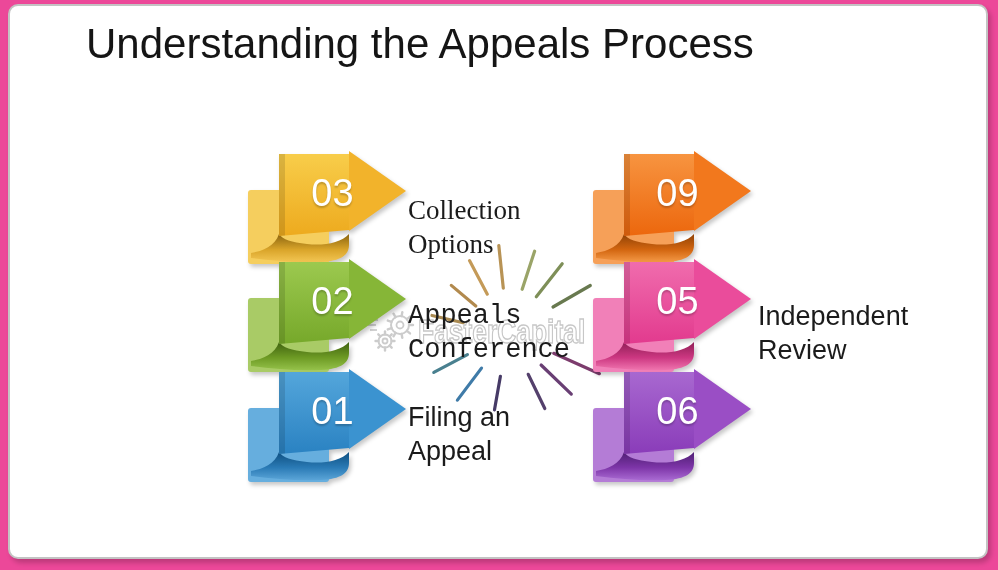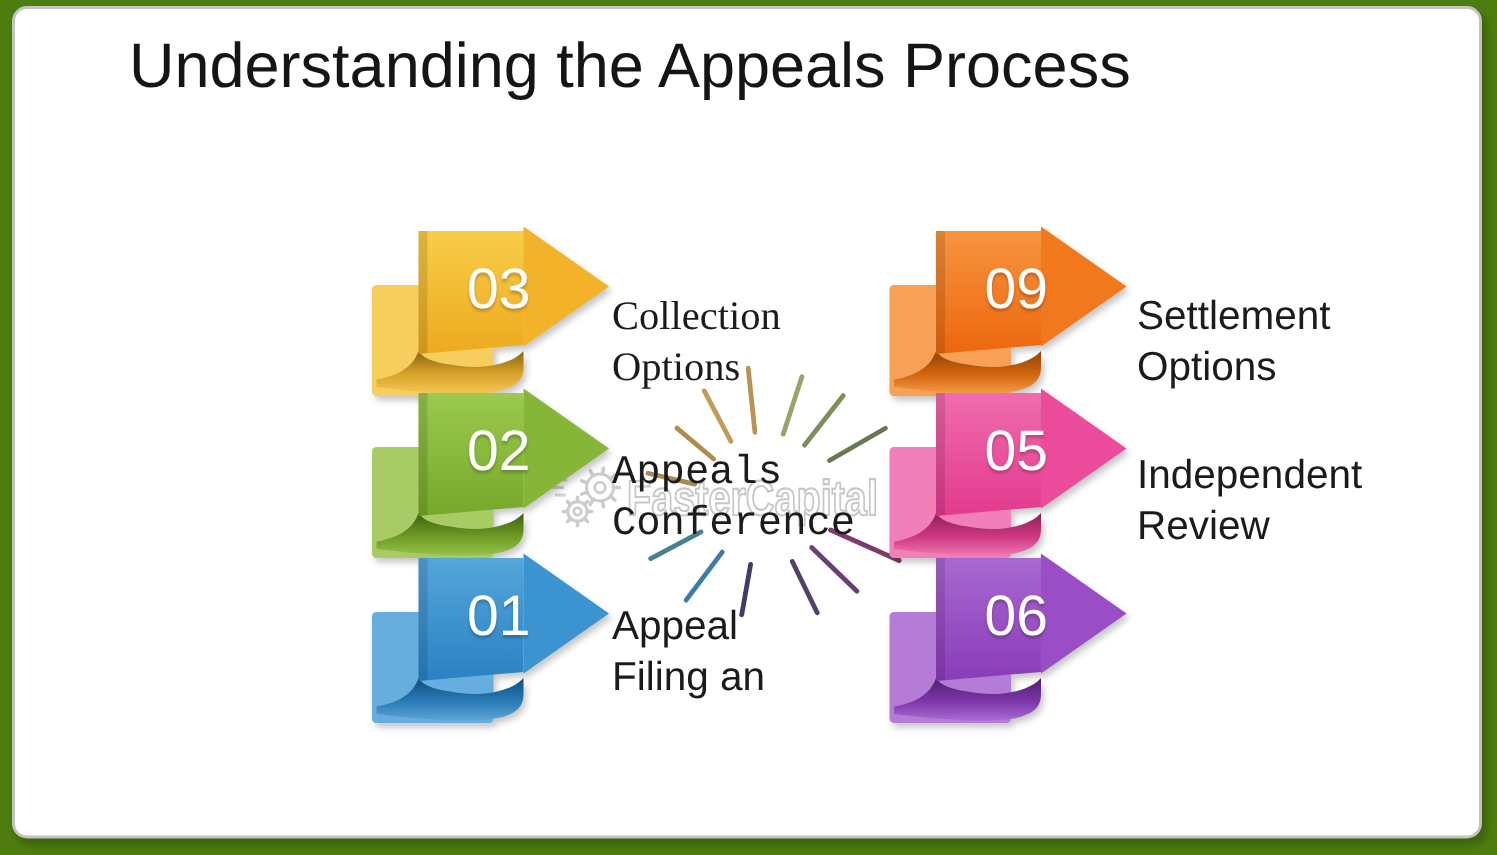--- a/index.html
+++ b/index.html
@@ -1,18 +1,18 @@
 <!DOCTYPE html>
 <html><head>
 <meta charset="utf-8">
 <style>
   html,body{margin:0;padding:0;background:#ffffff;}
   #canvas{
     position:relative;width:998px;height:570px;overflow:hidden;
-    background:#4d7c0f;font-family:"Liberation Sans",sans-serif;
+    background:#ec4899;font-family:"Liberation Sans",sans-serif;
   }
   .card{
     position:absolute;left:8px;top:4px;width:976px;height:551px;
     background:#ffffff;border:2px solid #c3c3c3;border-radius:10px;
     box-shadow:3px 4px 5px rgba(0,0,0,0.20);
   }
   .page-title{
     position:absolute;left:86px;top:20px;z-index:3;
     font-size:42px;color:#151515;letter-spacing:0px;font-weight:400;
   }
@@ -160,22 +160,22 @@
       </linearGradient>
     </defs>
     <rect x="3" y="40" width="81" height="74" rx="3" fill="#66aede"></rect>
     <path d="M34,84 C30,96 18,101 6,103 L6,108 C30,111 52,113 76,112
              C96,111 104,105 104,95 L104,84 C96,93 78,96 62,94 C46,92 38,90 34,84 Z" fill="url(#curl2)"></path>
     <path d="M34,4 L104,4 L104,80 L34,86 Z" fill="url(#band2)"></path>
     <path d="M34,4 L40,4 L40,85.4 L34,86 Z" fill="rgba(0,0,0,0.12)"></path>
     <path d="M104,1 L161,41 L104,81 Z" fill="#3b93d0"></path>
   </svg><div class="step-number">01</div></div>
     <div class="step-label" style="left: 408px; top: 400px;">
+      <div>Filing an</div>
       <div>Appeal</div>
-      <div>Filing an</div>
     </div>
     <div class="step-unit" style="left: 590px; top: 150px;">
   <svg width="168" height="138" viewBox="0 0 168 138">
     <defs>
       <linearGradient id="band3" x1="0" y1="0" x2="0" y2="1">
         <stop offset="0" stop-color="#f79440"></stop>
         <stop offset="1" stop-color="#ec670d"></stop>
       </linearGradient>
       <linearGradient id="curl3" x1="0" y1="0" x2="0" y2="1">
         <stop offset="0" stop-color="#8f4206"></stop>
@@ -183,24 +183,20 @@
         <stop offset="1" stop-color="#f59a47"></stop>
       </linearGradient>
     </defs>
     <rect x="3" y="40" width="81" height="74" rx="3" fill="#f6a058"></rect>
     <path d="M34,84 C30,96 18,101 6,103 L6,108 C30,111 52,113 76,112
              C96,111 104,105 104,95 L104,84 C96,93 78,96 62,94 C46,92 38,90 34,84 Z" fill="url(#curl3)"></path>
     <path d="M34,4 L104,4 L104,80 L34,86 Z" fill="url(#band3)"></path>
     <path d="M34,4 L40,4 L40,85.4 L34,86 Z" fill="rgba(0,0,0,0.12)"></path>
     <path d="M104,1 L161,41 L104,81 Z" fill="#f2781d"></path>
   </svg><div class="step-number">09</div></div>
-    <div class="step-label" style="left: 758px; top: 193px;">
-      <div>Settlement</div>
-      <div>Options</div>
-    </div>
     <div class="step-unit" style="left: 590px; top: 258px;">
   <svg width="168" height="138" viewBox="0 0 168 138">
     <defs>
       <linearGradient id="band4" x1="0" y1="0" x2="0" y2="1">
         <stop offset="0" stop-color="#f06cad"></stop>
         <stop offset="1" stop-color="#e23a8e"></stop>
       </linearGradient>
       <linearGradient id="curl4" x1="0" y1="0" x2="0" y2="1">
         <stop offset="0" stop-color="#8f1f56"></stop>
         <stop offset="0.55" stop-color="#cc3781"></stop>

